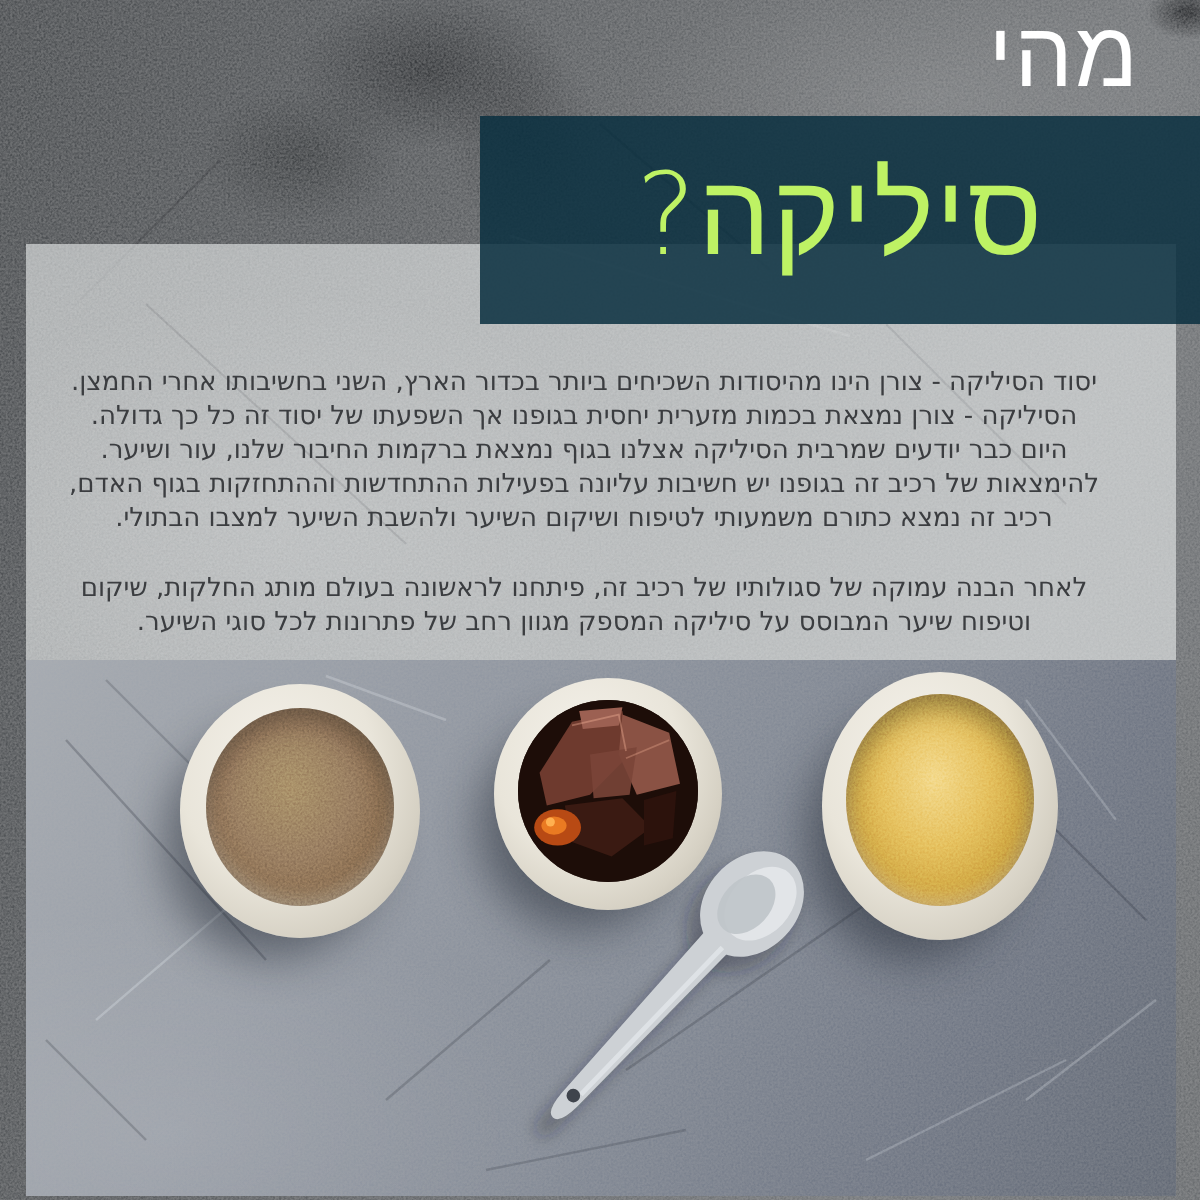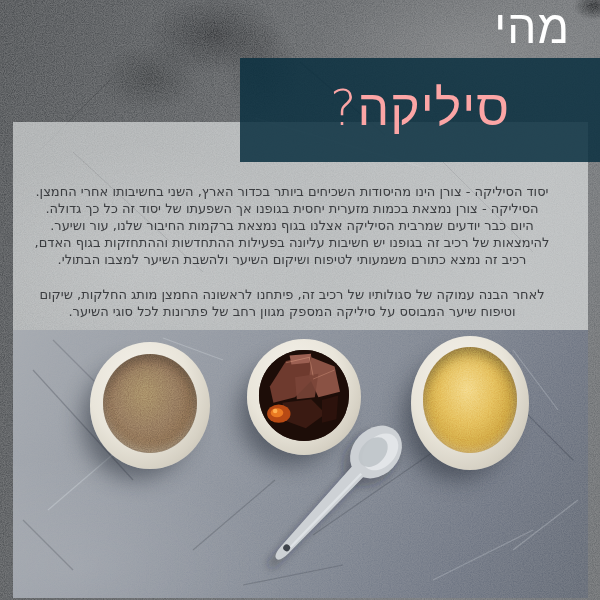--- a/index.html
+++ b/index.html
@@ -27,21 +27,21 @@
   .panel{position:absolute;left:13px;top:122px;width:575px;height:476px;
          background:rgba(242,244,245,.58);}
   .panel .sheen{position:absolute;inset:0;
          background:radial-gradient(ellipse 260px 160px at 22% 28%, rgba(255,255,255,.14), transparent 70%);}
   
   .title-prefix{position:absolute;top:2px;right:30px;color:#fff;
         font-size:46px;font-weight:300;line-height:1.1;letter-spacing:1px;}
   .banner{position:absolute;left:240px;top:58px;width:360px;height:104px;
         background:rgba(10,48,64,.86);
         display:flex;align-items:center;justify-content:center;}
-  .title-main{color:#fca5a5;font-size:50px;font-weight:300;letter-spacing:1px;
+  .title-main{color:#bef264;font-size:57px;font-weight:300;letter-spacing:1px;
         line-height:1;padding-bottom:4px;}
   
   .body-text{position:absolute;left:32px;top:183px;width:536px;direction:rtl;
         text-align:center;color:#3b3d40;font-size:13px;line-height:17px;font-weight:500;}
   .body-text p{margin:0 16px 18px 0;}
   
   .photo{position:absolute;left:13px;top:330px;width:575px;height:268px;overflow:hidden;
         background:
           radial-gradient(ellipse 300px 160px at 12% 88%, rgba(255,255,255,.10), transparent 70%),
           linear-gradient(118deg,#a6abb2 0%,#959ba5 28%,#838a96 55%,#6f7684 80%,#626975 100%);}
@@ -98,21 +98,21 @@
     </svg>
   </div>
 
   <div class="title-prefix" dir="rtl">מהי</div>
   <div class="banner">
     <div class="title-main" dir="rtl">סיליקה?</div>
   </div>
 
   <div class="body-text">
     <p>יסוד הסיליקה - צורן הינו מהיסודות השכיחים ביותר בכדור הארץ, השני בחשיבותו אחרי החמצן. הסיליקה - צורן נמצאת בכמות מזערית יחסית בגופנו אך השפעתו של יסוד זה כל כך גדולה. היום כבר יודעים שמרבית הסיליקה אצלנו בגוף נמצאת ברקמות החיבור שלנו, עור ושיער. להימצאות של רכיב זה בגופנו יש חשיבות עליונה בפעילות ההתחדשות וההתחזקות בגוף האדם, רכיב זה נמצא כתורם משמעותי לטיפוח ושיקום השיער ולהשבת השיער למצבו הבתולי.</p>
-    <p>לאחר הבנה עמוקה של סגולותיו של רכיב זה, פיתחנו לראשונה החמצן מותג החלקות, שיקום וטיפוח שיער המבוסס על סיליקה המספק מגוון רחב של פתרונות לכל סוגי השיער.</p>
+    <p>לאחר הבנה עמוקה של סגולותיו של רכיב זה, פיתחנו לראשונה בעולם מותג החלקות, שיקום וטיפוח שיער המבוסס על סיליקה המספק מגוון רחב של פתרונות לכל סוגי השיער.</p>
   </div>
 
   <div class="photo">
 
     <svg class="fillsvg">
       <rect width="100%" height="100%" filter="url(#grain)" opacity="0.22"></rect>
       <g stroke-width="1.2" fill="none">
         <line x1="20" y1="40" x2="120" y2="150" stroke="rgba(35,40,52,0.25)"></line>
         <line x1="35" y1="180" x2="140" y2="90" stroke="rgba(235,240,245,0.28)"></line>
         <line x1="180" y1="220" x2="262" y2="150" stroke="rgba(35,40,52,0.22)"></line>

